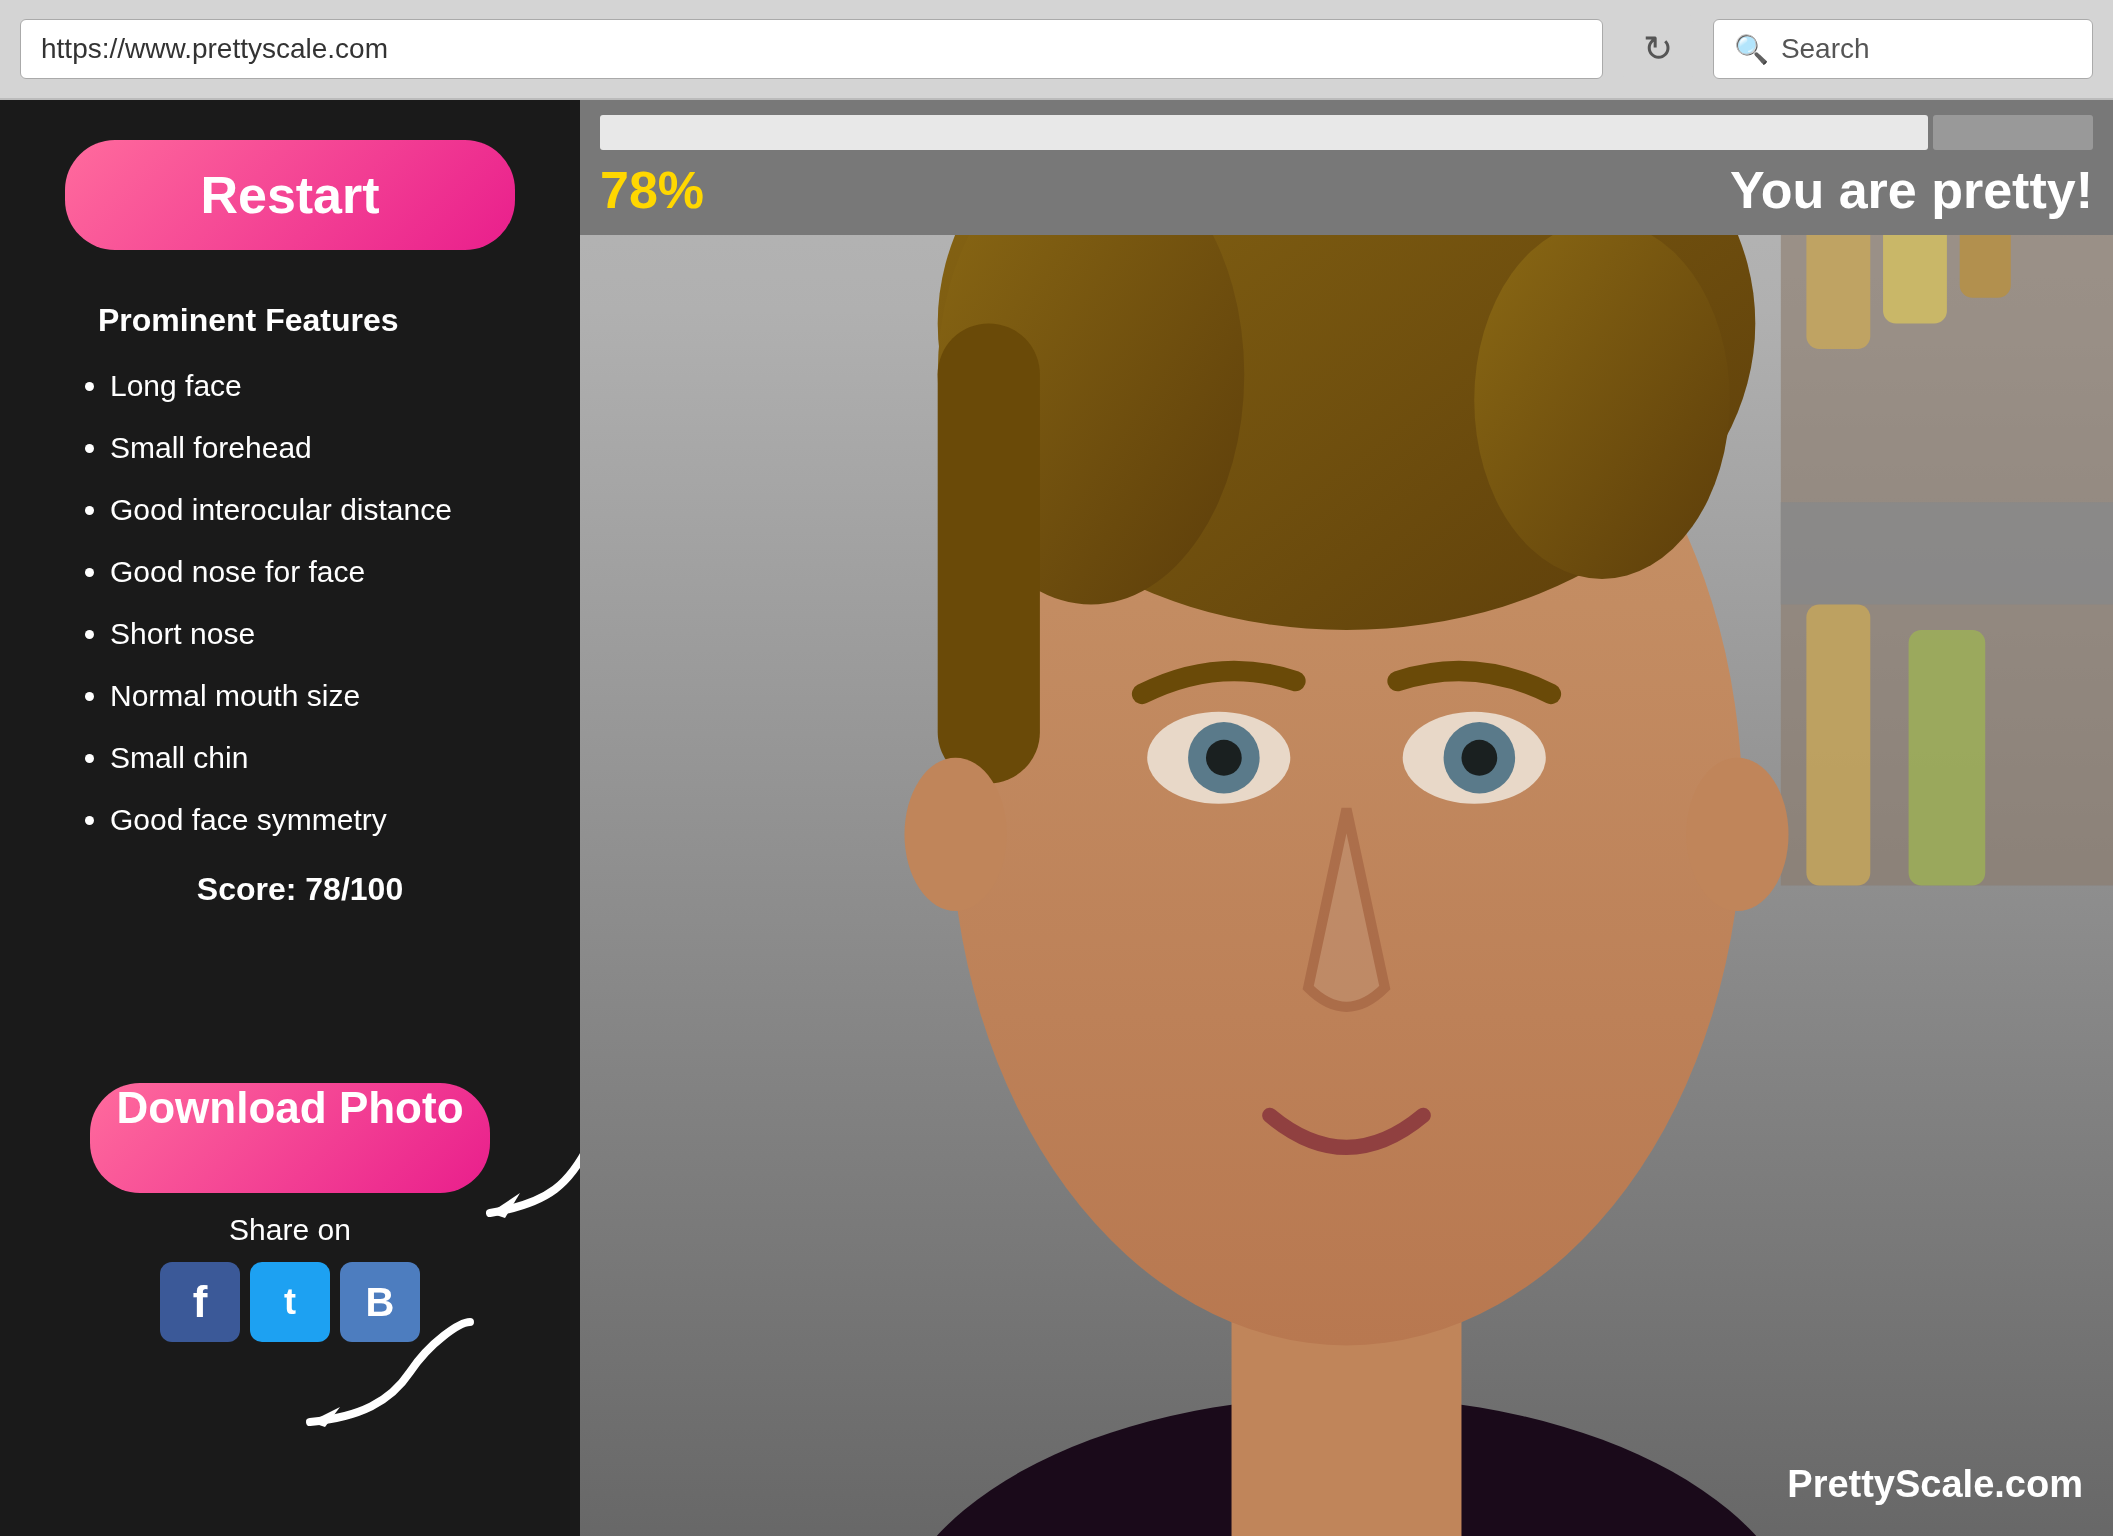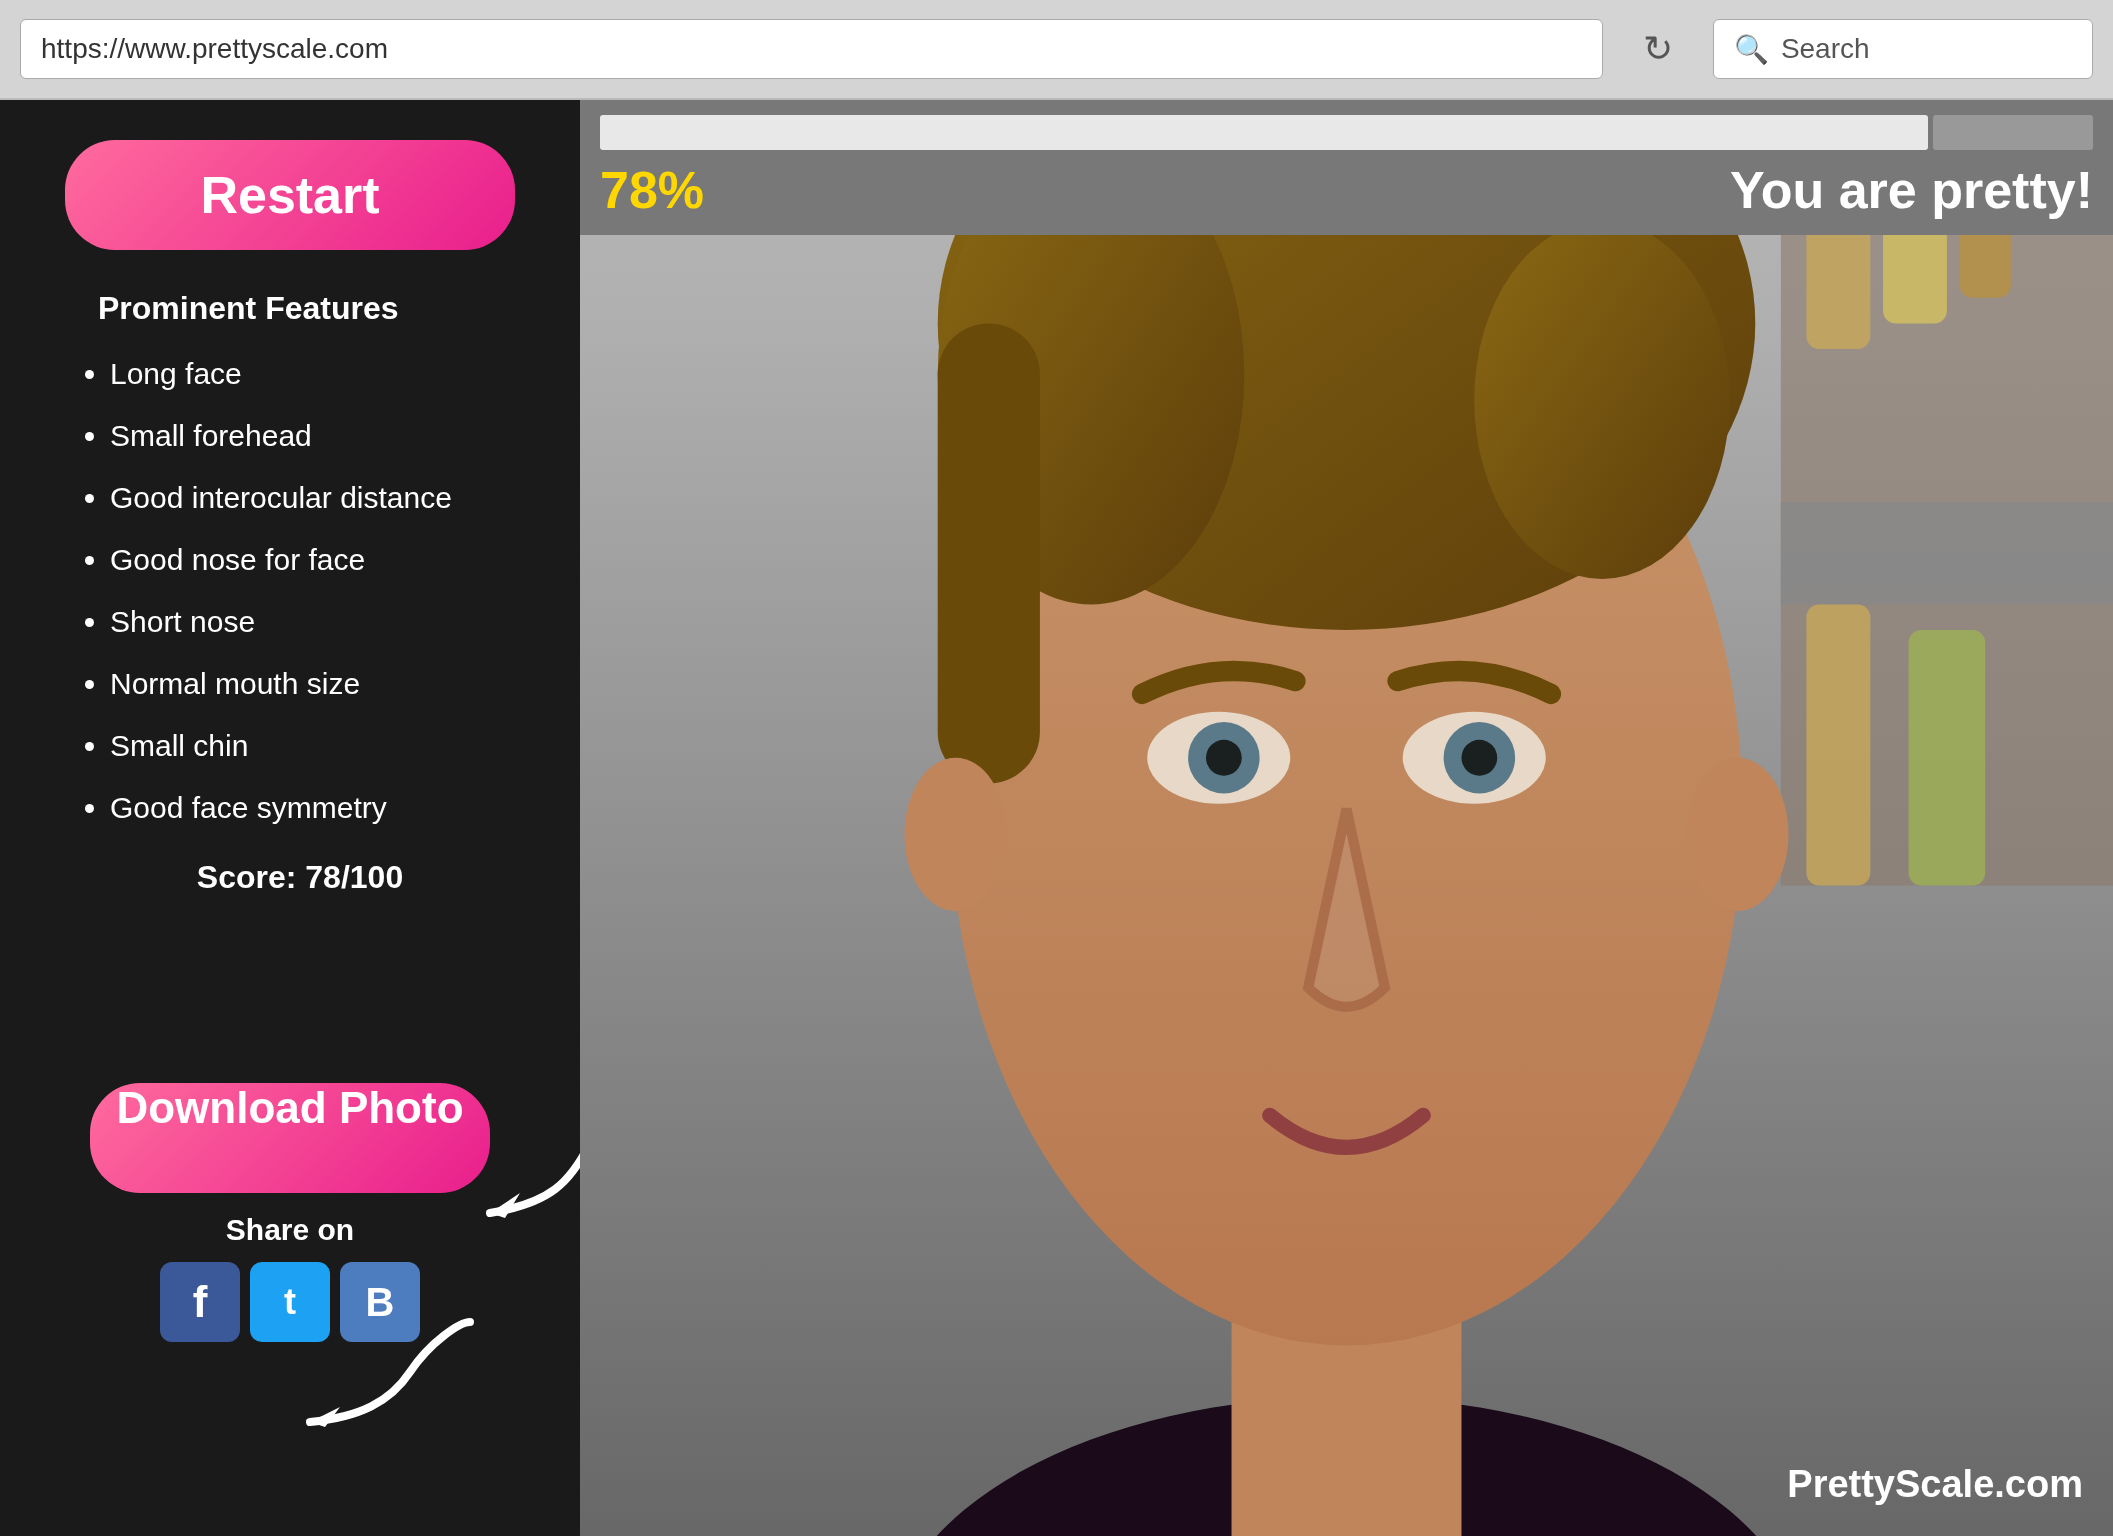--- a/index.html
+++ b/index.html
@@ -85,21 +85,21 @@
     .restart-btn {
       background: linear-gradient(135deg, #ff6b9d, #e91e8c);
       color: white;
       border: none;
       border-radius: 50px;
       width: 450px;
       height: 110px;
       font-size: 52px;
       font-weight: bold;
       cursor: pointer;
-      margin-bottom: 40px;
+      margin-bottom: 52px;
       display: flex;
       align-items: center;
       justify-content: center;
     }
 
     .features-section {
       width: 100%;
       padding-left: 20px;
     }
 
@@ -156,21 +156,21 @@
     }
 
     .share-section {
       margin-top: 20px;
       text-align: center;
     }
 
     .share-label {
       color: white;
       font-size: 30px;
-      font-weight: bold;
+      font-weight: normal;
       margin-bottom: 15px;
     }
 
     .social-icons {
       display: flex;
       gap: 10px;
       justify-content: center;
     }
 
     .social-icon {

